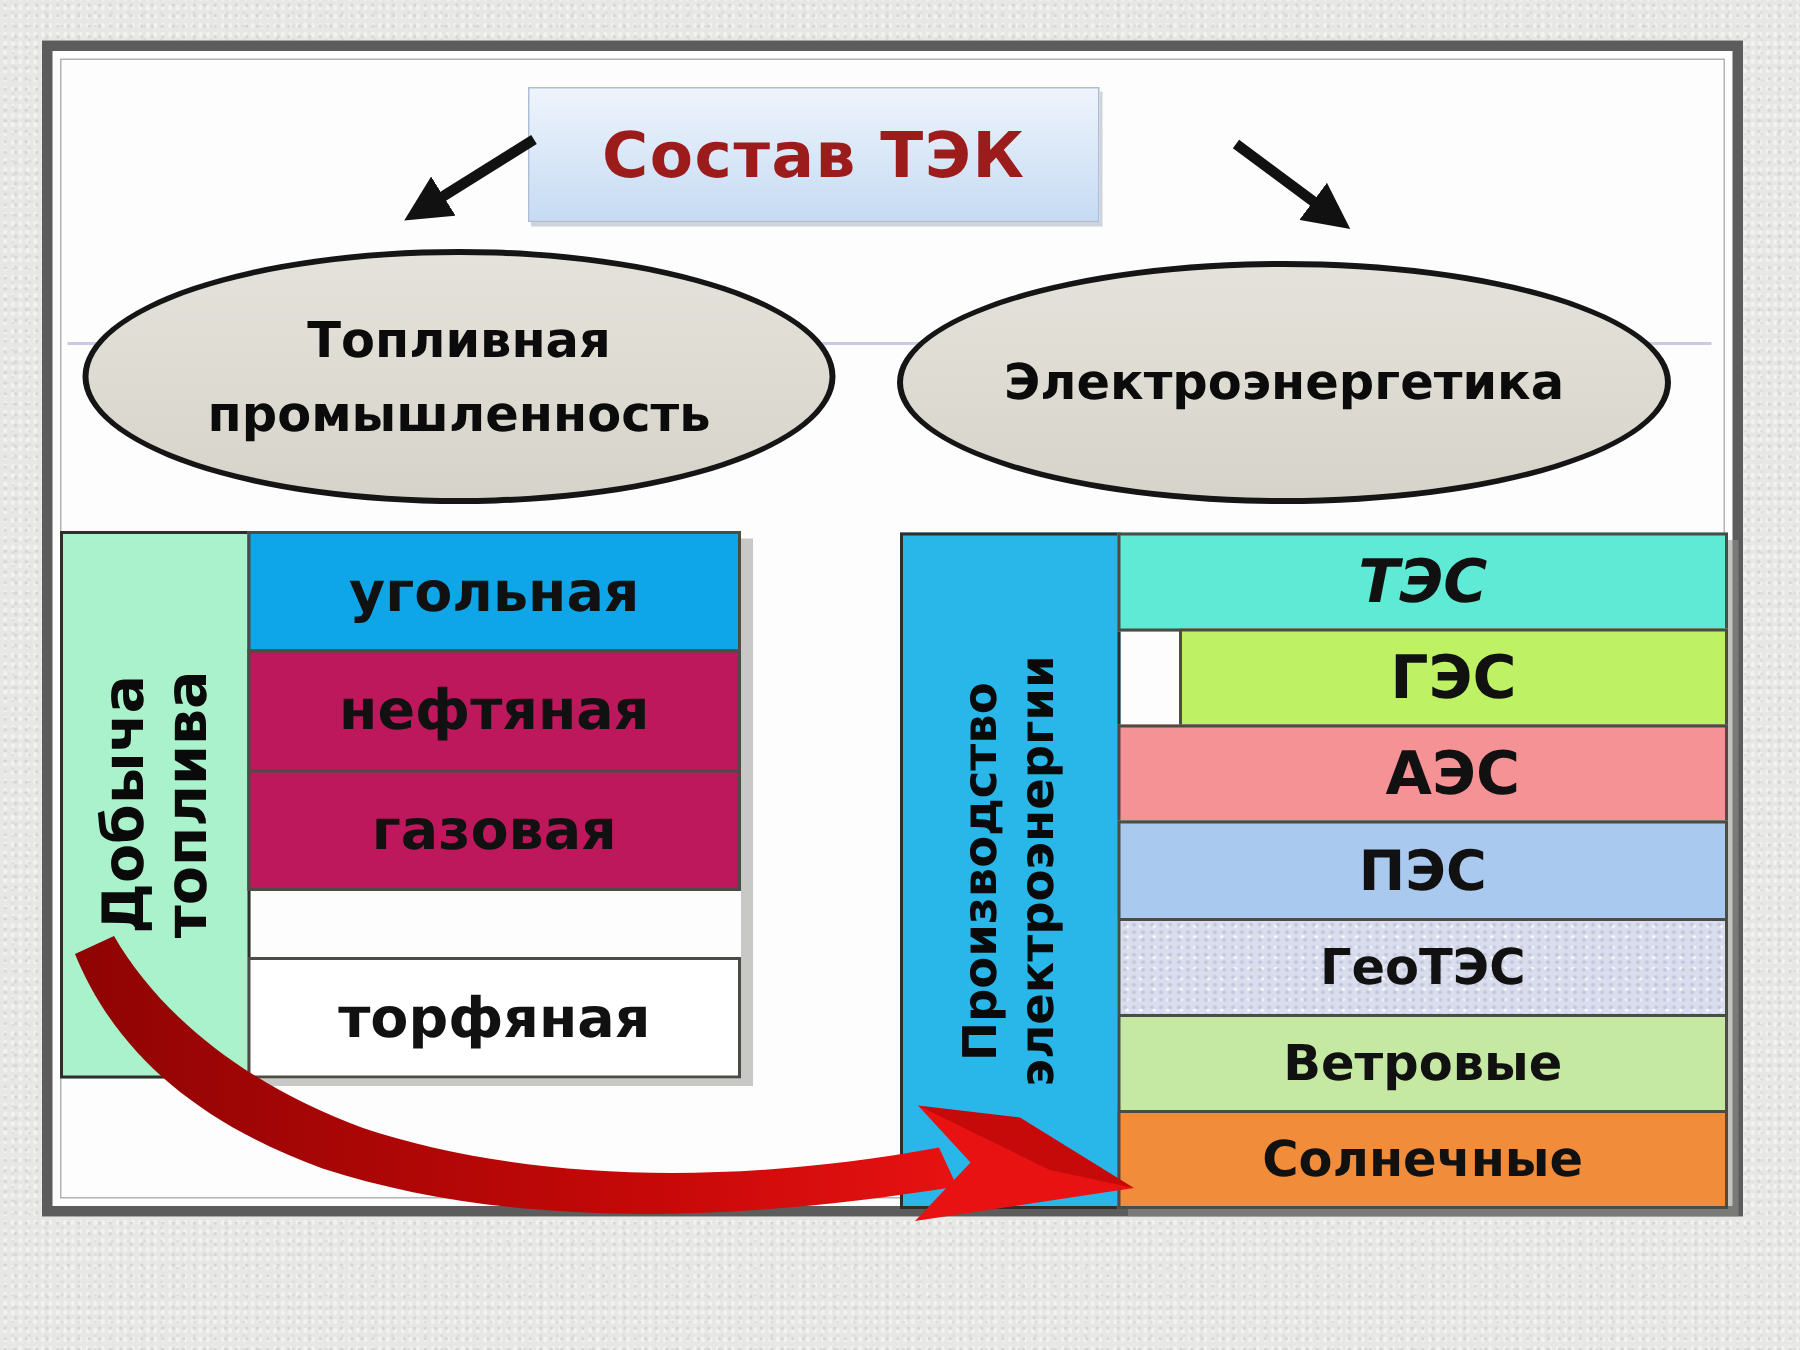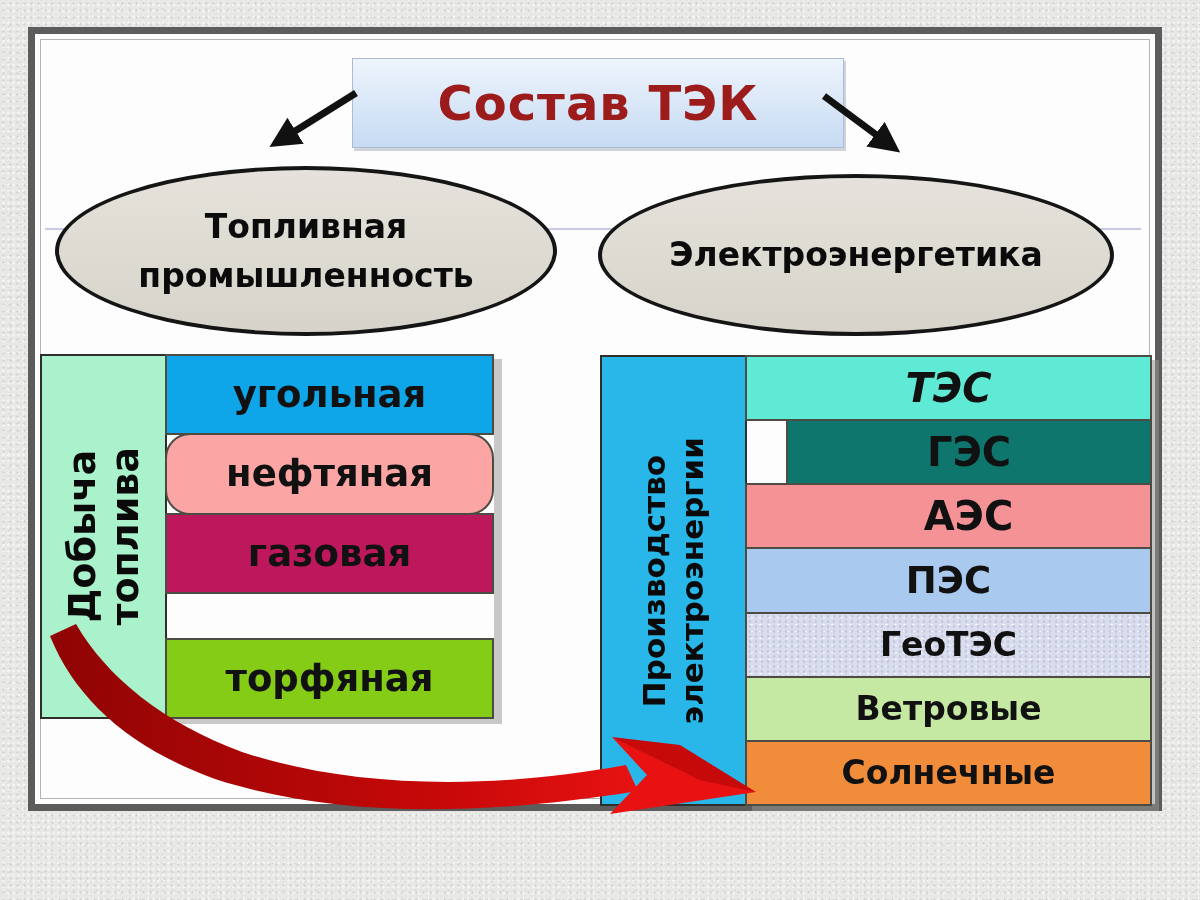--- a/index.html
+++ b/index.html
@@ -20,26 +20,26 @@
     border:7px solid #5c5c5c; background:#fdfdfd;
   }
   .frame-inner {
     position:absolute; inset:5px; border:1px solid #b3b3b3; background:transparent;
   }
   .divider {
     position:absolute; left:45px; top:228px; width:1096px; height:2px;
     background:#c9cbe4; z-index:1;
   }
   .title-box {
-    position:absolute; left:352px; top:58px; width:492px; height:90px; z-index:3;
+    position:absolute; left:352px; top:58px; width:381px; height:90px; z-index:3;
     background:linear-gradient(#eef4fc,#c6dbf3);
     border:1px solid #adbcd6;
     box-shadow:2px 3px 0 rgba(150,160,175,0.45);
     display:flex; align-items:center; justify-content:center;
-    font-size:48px; font-weight:bold; color:#9c1b1b; letter-spacing:1px;
+    font-size:42px; font-weight:bold; color:#9c1b1b; letter-spacing:1px;
   }
   .ellipse {
     position:absolute; z-index:2; border-radius:50%;
     border:4px solid #151515;
     background:linear-gradient(#e4e2da,#d6d4ca);
     display:flex; align-items:center; justify-content:center;
     font-size:33px; font-weight:bold; color:#0b0b0b; text-align:center;
     line-height:1.5;
   }
   .ellipse.left  { left:55px;  top:166px; width:502px; height:170px; }
@@ -110,41 +110,41 @@
 
 <div class="vheader fuel-header" style="background-color: rgb(169, 242, 203);">
   <span class="vlabel">Добыча
 топлива</span>
 </div>
 
 <div class="rows fuel-rows">
   <div class="row" style="background-color: #0ea5e9;">
     <span>угольная</span>
   </div>
-  <div class="row" style="background-color: #fca5a5; border-radius: 25px;">
+  <div class="row" style="background-color: #be185d;">
     <span>нефтяная</span>
   </div>
   <div class="row" style="background-color: #be185d;">
     <span>газовая</span>
   </div>
-  <div class="row" style="background-color: #84cc16; margin-top: 44px;">
+  <div class="row" style="background-color: #ffffff; margin-top: 44px;">
     <span>торфяная</span>
   </div>
 </div>
 
 <div class="vheader power-header" style="background-color: rgb(41, 183, 234);">
   <span class="vlabel">Производство
 электроэнергии</span>
 </div>
 
 <div class="rows power-rows">
   <div class="row big" style="background-color: #5eead4; font-style: italic;">
     <span>ТЭС</span>
   </div>
-  <div class="row big" style="background-color: #0f766e; margin-left: 41px;">
+  <div class="row big" style="background-color: #bef264; margin-left: 41px;">
     <span>ГЭС</span>
   </div>
   <div class="row big" style="background-color: rgb(245, 146, 149); padding-left: 40px;">
     <span>АЭС</span>
   </div>
   <div class="row mid" style="background-color: rgb(170, 201, 238);">
     <span>ПЭС</span>
   </div>
   <div class="row textured" style="background-color: rgb(218, 221, 237);">
     <span>ГеоТЭС</span>

